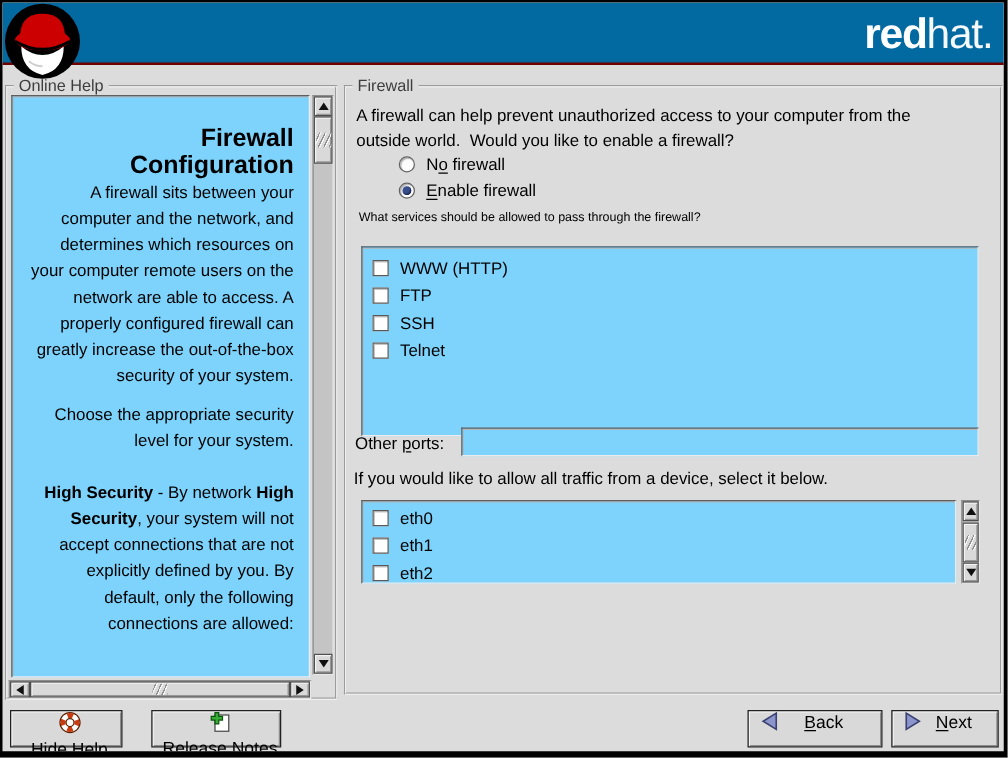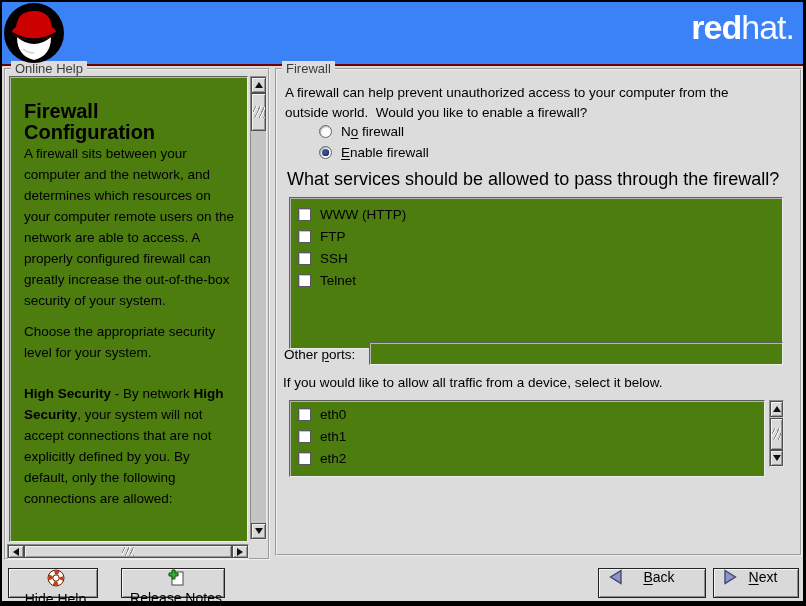--- a/index.html
+++ b/index.html
@@ -6,22 +6,22 @@
   * { box-sizing:border-box; }
   .window {
     position:relative; width:806px; height:606px;
     background:#dcdcdc;
     border:2px solid #000; border-right-width:3px; border-bottom-width:5px;
     font-family:"Liberation Sans", sans-serif; font-size:13px; color:#000;
     overflow:hidden;
   }
   
   .header {
-    position:absolute; left:0; top:0; width:801px; height:64px;
-    background:#3b82f6; border-bottom:2px solid #6e0000;
+    position:absolute; left:0; top:0; width:801px; height:50px;
+    background:#0369a1; border-bottom:2px solid #6e0000;
   }
   .brand {
     position:absolute; right:9px; top:5px; color:#fff;
     font-size:34px; letter-spacing:-1px; line-height:40px;
   }
   .brand .b { font-weight:bold; }
   .brand .h { font-weight:normal; opacity:.96; }
   .shadowman { position:absolute; left:1px; top:0px; width:66px; height:66px; z-index:5; }
   .shadowman .reg { position:absolute; left:55px; top:34px; font-size:7px; color:#000; }
   
@@ -30,23 +30,24 @@
     border:2px groove #efefef;
   }
   .frame-label {
     position:absolute; top:-9px; left:5px; background:#dcdcdc;
     padding:0 4px; font-size:13px; color:#3d3d3d; line-height:16px;
   }
   .help-frame { left:2px; top:66px; width:266px; height:492px; }
   .fw-frame   { left:273px; top:66px; width:527px; height:488px; }
   
   .sunken {
-    background:#4d7c0f;
+    background:#7dd3fc;
     border:1px solid; border-color:#5f5f5f #ececec #ececec #5f5f5f;
     box-shadow:inset 1px 1px 0 #b5b5b5;
+    text-align:right;
   }
   
   .help-view {
     position:absolute; left:3px; top:6px; width:239px; height:466px;
     overflow:hidden; padding:18px 12px 0 14px;
     font-size:13.5px; line-height:21px;
   }
   .help-title { font-size:20px; font-weight:bold; margin:6px 0 0 0; }
   .help-p1 { }
   .help-p2 { margin-top:10px; }
@@ -93,23 +94,23 @@
   .radio-row.r2 { top:73px; }
   .radio {
     width:13px; height:13px; border-radius:50%;
     background:#fdfdfd; border:1px solid #636363;
     box-shadow:inset 1px 1px 1px #adadad; position:relative; flex:0 0 auto;
   }
   .radio.selected::after {
     content:""; position:absolute; left:2px; top:2px; width:7px; height:7px;
     border-radius:50%; background:#39508e; box-shadow:inset -1px -1px 1px #1c2c58;
   }
-  .fw-q1 { position:absolute; left:10px; top:99px; font-size:18px; }
+  .fw-q1 { position:absolute; left:10px; top:99px; font-size:10px; }
   .svc-box { position:absolute; left:12px; top:127px; width:494px; height:152px; padding:5px 0 0 0; overflow:hidden; }
-  .dev-box { position:absolute; left:12px; top:330px; width:476px; height:77px; padding:2px 0 0 0; overflow:hidden; }
+  .dev-box { position:absolute; left:12px; top:330px; width:476px; height:67px; padding:2px 0 0 0; overflow:hidden; }
   .chk-row { display:flex; align-items:center; gap:9px; height:22px; padding-left:8px; font-size:13.5px; }
   .checkbox {
     width:13px; height:13px; background:#fff; border:1px solid #585858;
     box-shadow:inset 1px 1px 0 #c6c6c6; flex:0 0 auto;
   }
   .ports-label { position:absolute; left:7px; top:277px; font-size:13.5px; }
   .ports-entry {
     position:absolute; left:92px; top:272px; width:414px; height:23px;
     font-family:"Liberation Sans", sans-serif; font-size:13px; padding:0 4px;
     outline:none;

